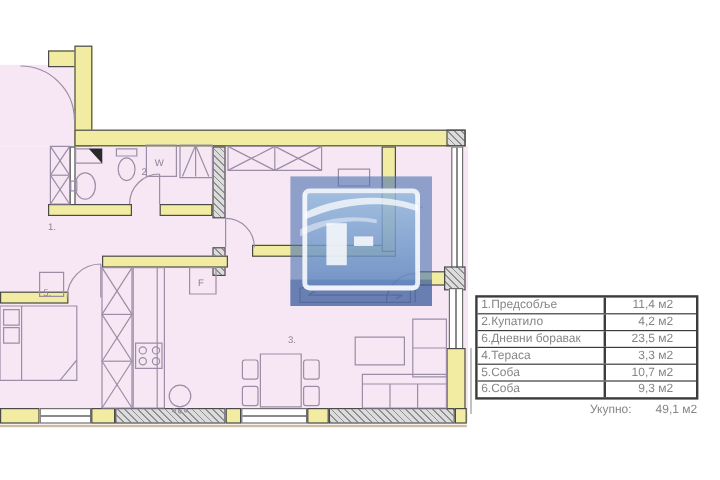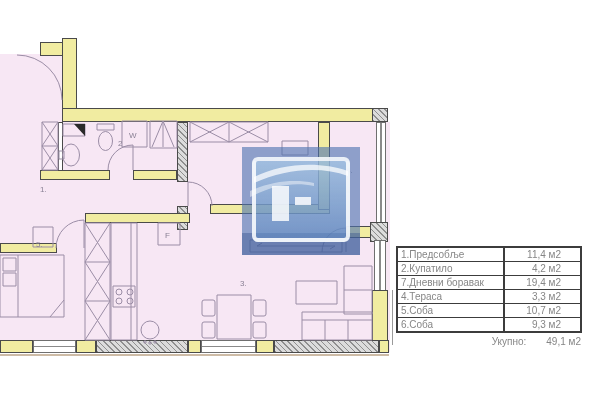--- a/index.html
+++ b/index.html
@@ -226,22 +226,22 @@
     <div class="tbl">
       <div class="trow">
         <span class="lab">1.Предсобље</span>
         <span class="val">11,4 м2</span>
       </div>
       <div class="trow">
         <span class="lab">2.Купатило</span>
         <span class="val">4,2 м2</span>
       </div>
       <div class="trow">
-        <span class="lab">7.Дневни боравак</span>
-        <span class="val">19,4 м2</span>
+        <span class="lab">6.Дневни боравак</span>
+        <span class="val">23,5 м2</span>
       </div>
       <div class="trow">
         <span class="lab">4.Тераса</span>
         <span class="val">3,3 м2</span>
       </div>
       <div class="trow">
         <span class="lab">5.Соба</span>
         <span class="val">10,7 м2</span>
       </div>
       <div class="trow">

